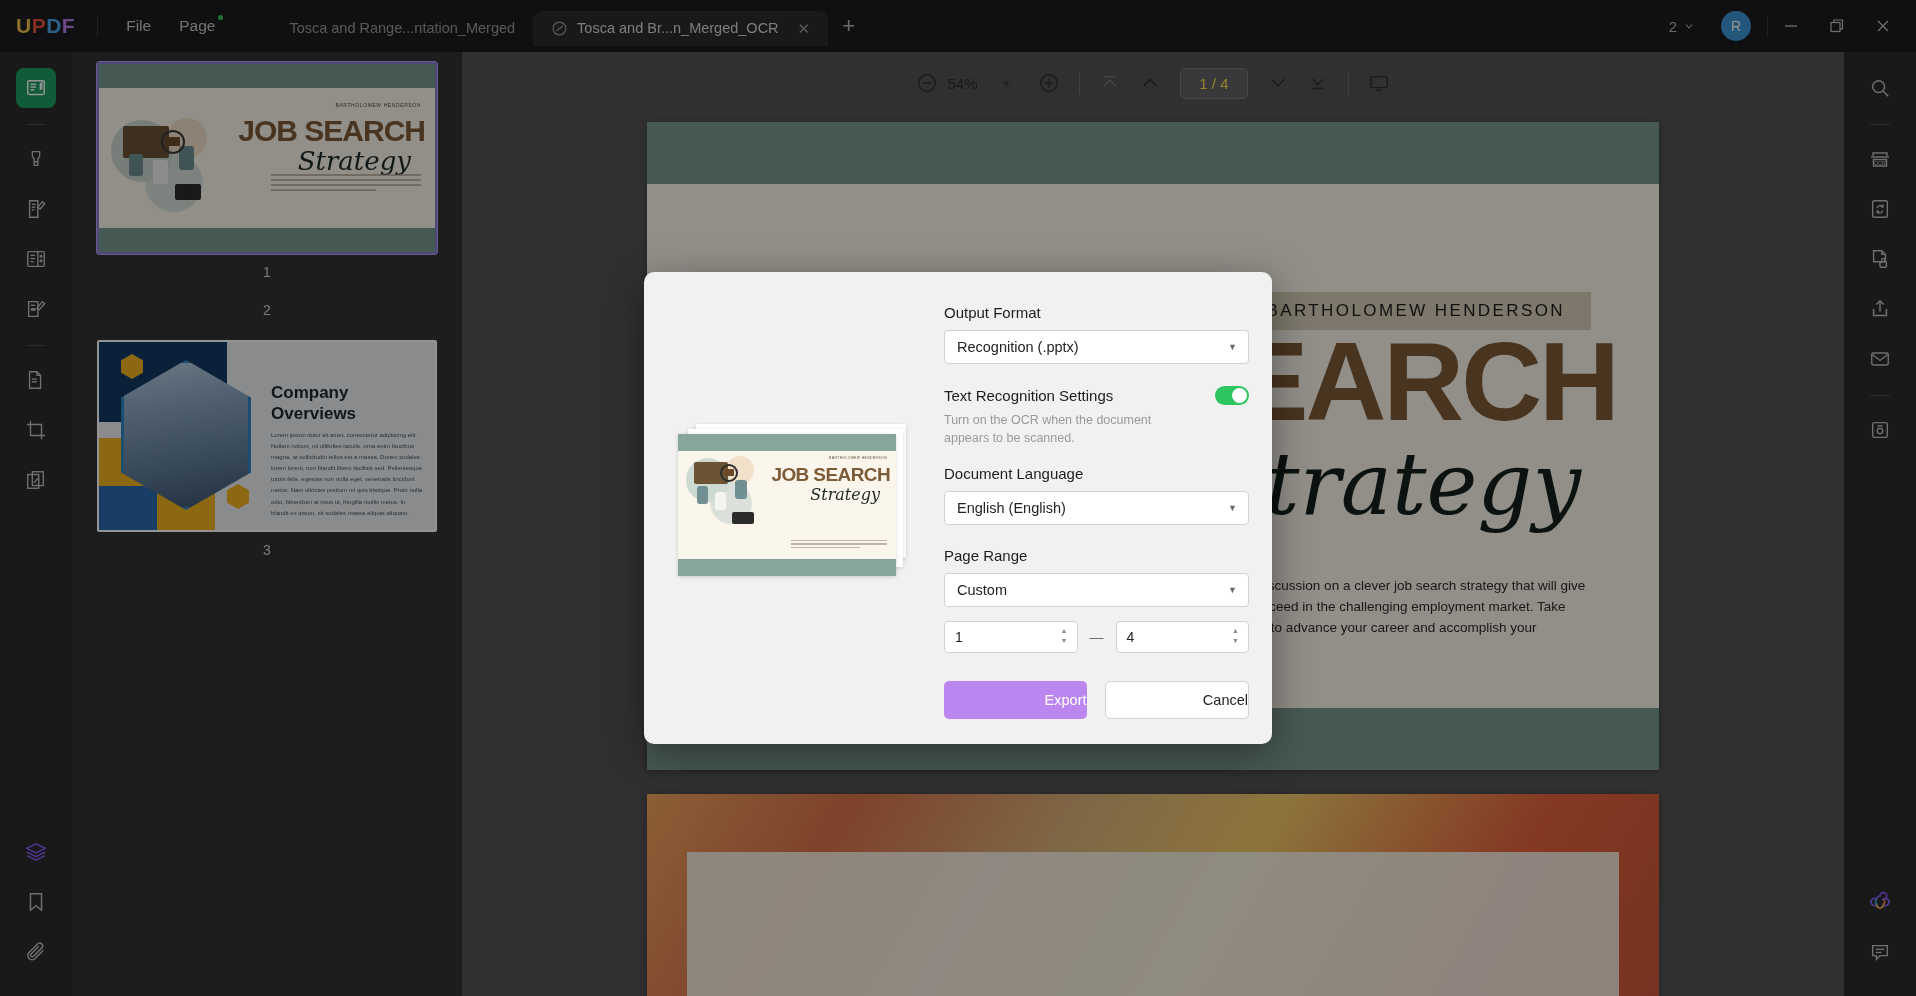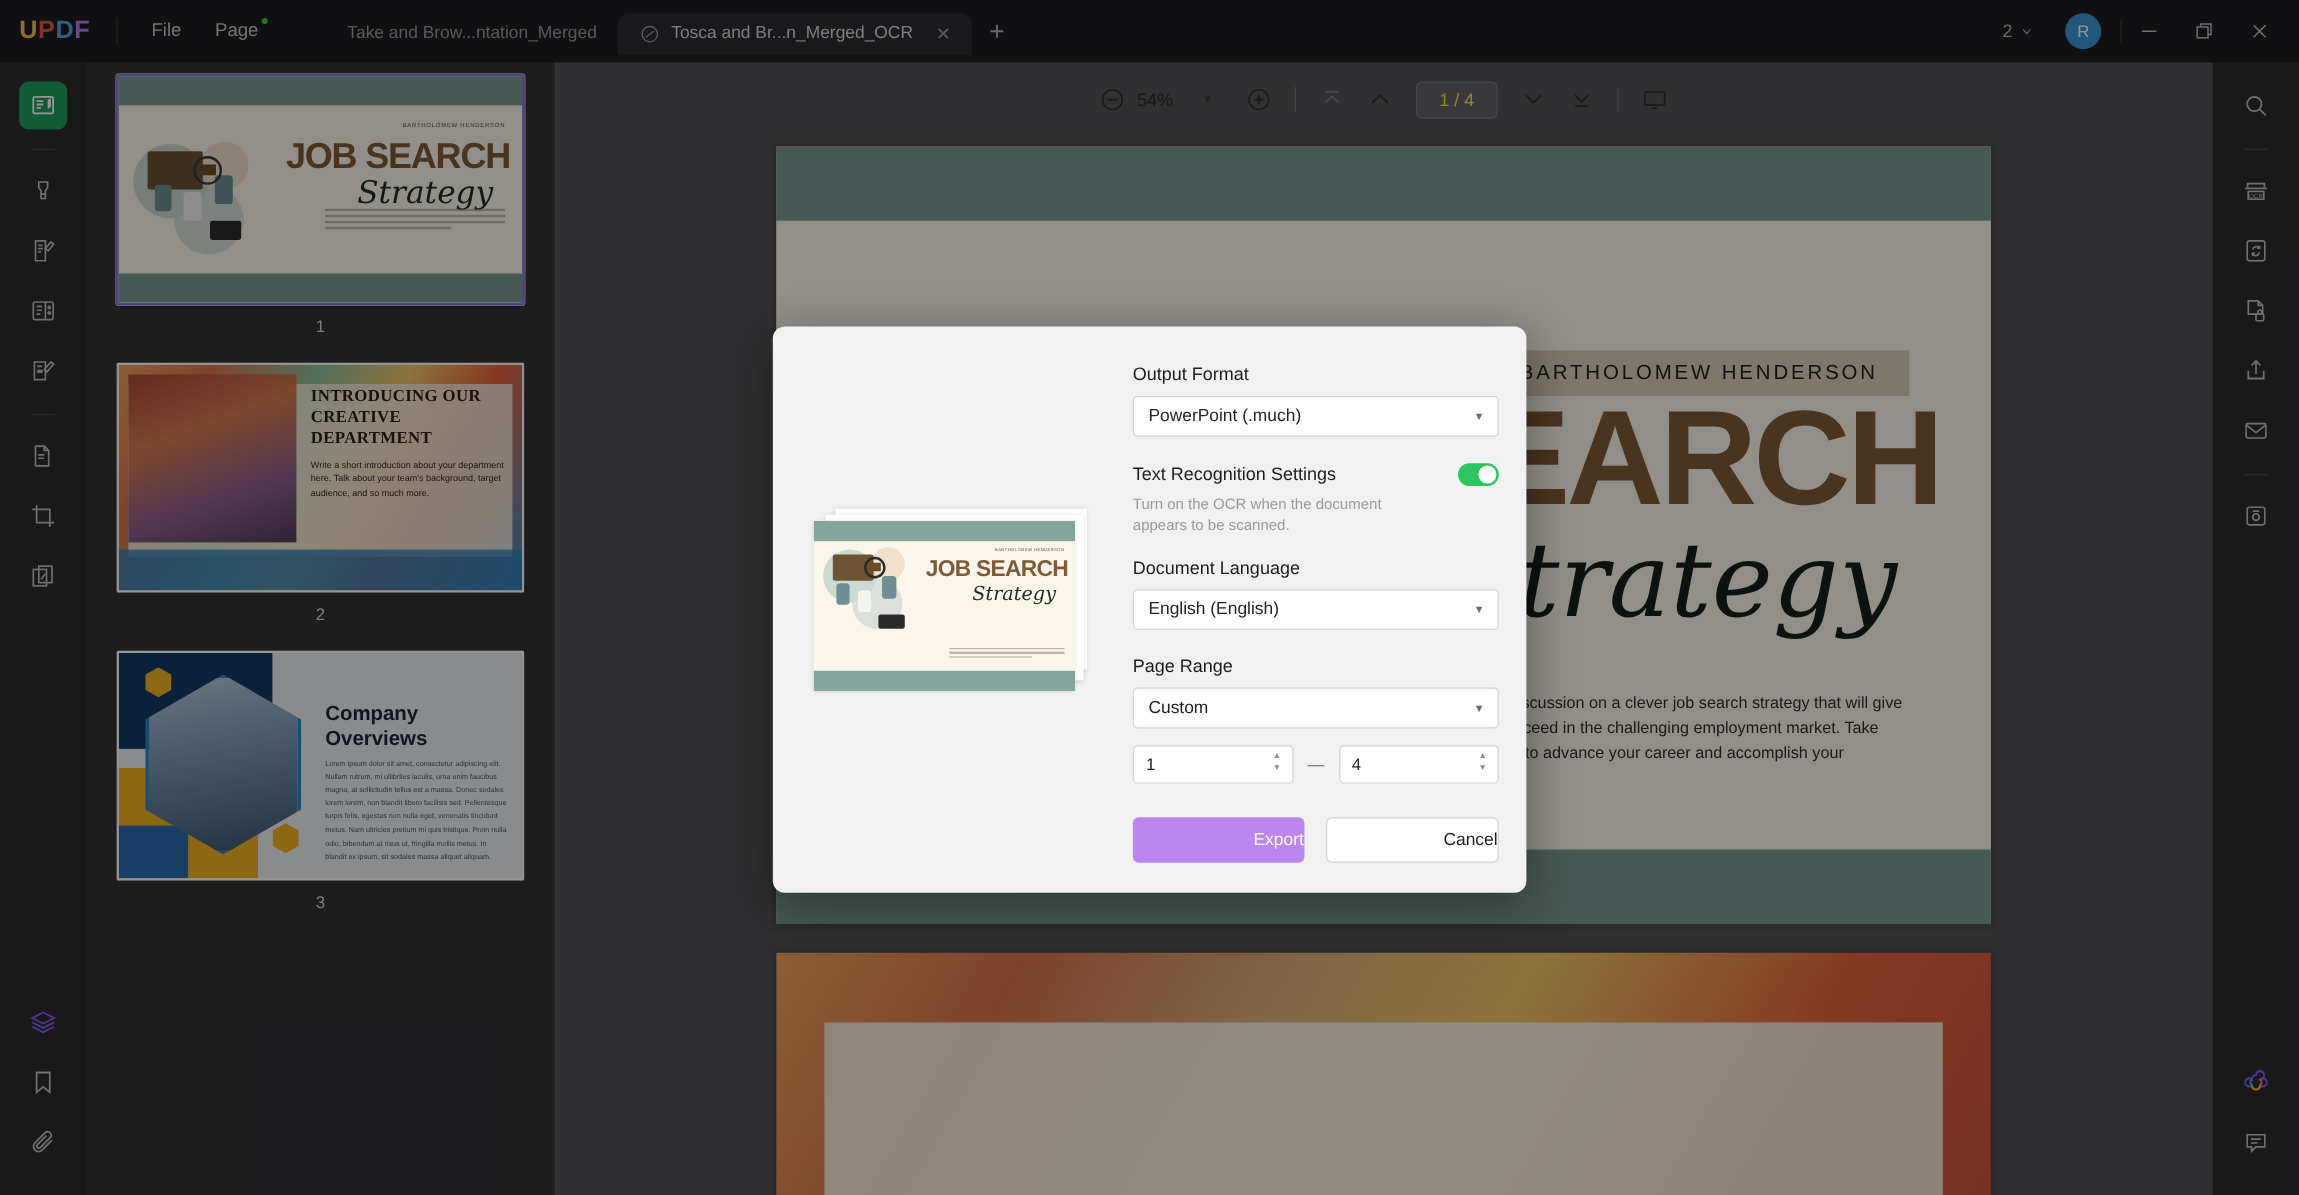--- a/index.html
+++ b/index.html
@@ -246,21 +246,21 @@
       <span>File</span>
     </div>
     <div class="menu-item">
       <span>Page</span>
       <span class="dot"></span>
     </div>
 
     <div style="width:42px"></div>
 
     <div class="doctab">
-      <span>Take and Brow...ntation_Merged</span>
+      <span>Tosca and Range...ntation_Merged</span>
     </div>
     <div class="doctab active">
       <svg class="tabicon" viewBox="0 0 24 24" fill="none" stroke="#cfcfd2" stroke-width="1.6">
         <circle cx="12" cy="12" r="9"></circle>
           <line x1="7.5" y1="15.5" x2="16.5" y2="8.5"></line>
       </svg>
       <span>Tosca and Br...n_Merged_OCR</span>
       <span class="tabclose">✕</span>
     </div>
     <div class="newtab">+</div>
@@ -416,29 +416,20 @@
                 <i style="width:70%"></i>
             </div>
           </div>
           <div class="bar b"></div>
         </div>
       </div>
       <div class="thumb-num">1</div>
     </div>
 
     <div class="thumbwrap">
-      <div class="thumb">
-        <div class="s2">
-          <div class="panel"></div>
-          <div class="photo"></div>
-          <h3>INTRODUCING OUR CREATIVE DEPARTMENT</h3>
-          <p>Write a short introduction about your department here. Talk about your team's background, target audience, and so much more.</p>
-          <div class="bluebot"></div>
-        </div>
-      </div>
       <div class="thumb-num">2</div>
     </div>
 
     <div class="thumbwrap">
       <div class="thumb">
         <div class="s3">
           <div class="navy"></div>
           <div class="yellow"></div>
           <div class="blue2"></div>
           <div class="yellow2"></div>
@@ -648,21 +639,21 @@
             <div class="bar b"></div>
           </div>
         </div>
       </div>
     </div>
 
     <div class="modal-right">
 
       <div class="field-label">Output Format</div>
       <div class="select">
-        <span>PowerPoint (.much)</span>
+        <span>Recognition (.pptx)</span>
         <span class="arr">▼</span>
       </div>
 
       <div class="toggle-row">
         <span class="field-label" style="margin-bottom:0">Text Recognition Settings</span>
         <div class="toggle">
           <div class="knob"></div>
         </div>
       </div>
       <div class="hint">Turn on the OCR when the document appears to be scanned.</div>

